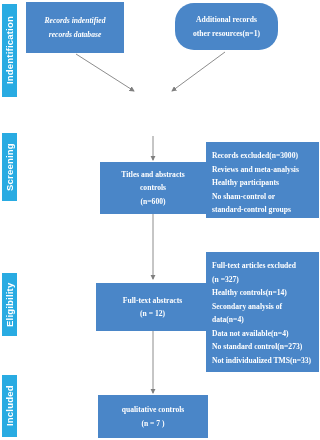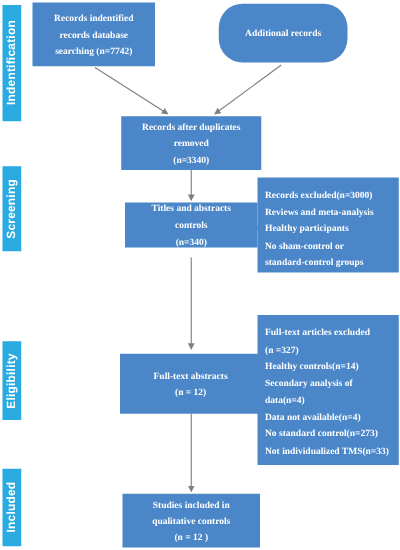--- a/index.html
+++ b/index.html
@@ -107,40 +107,35 @@
       <line x1="217" y1="182" x2="204" y2="182" stroke="#7f7f7f" stroke-width="0.9" marker-end="url(#arw)"></line>
 
       <line x1="153" y1="206" x2="153" y2="279" stroke="#7f7f7f" stroke-width="0.9" marker-end="url(#arw)"></line>
 
       <line x1="217" y1="307" x2="204" y2="307" stroke="#7f7f7f" stroke-width="0.9" marker-end="url(#arw)"></line>
 
       <line x1="153" y1="331" x2="153" y2="393" stroke="#7f7f7f" stroke-width="0.9" marker-end="url(#arw)"></line>
     </svg>
   </div>
 
-  <div class="box centered" style="left:26px; top:2px; width:98px; height:51px;">
+  <div class="box centered" style="left:26px; top:2px; width:98px; height:51px;font-style:italic;">
     <span class="line">Records indentified</span>
     <span class="line">records database</span>
-    <span class="line">searching (n=7742)</span>
   </div>
 
   <div class="box centered" style="left:175px; top:3px; width:103px; height:47px;border-radius:19px;">
     <span class="line">Additional records</span>
+    <span class="line">other resources(n=1)</span>
   </div>
 
-  <div class="box centered" style="left:97px; top:93px; width:112px; height:43px;">
-    <span class="line">Records after duplicates</span>
-    <span class="line">removed</span>
-    <span class="line">(n=3340)</span>
-  </div>
 
-  <div class="box centered" style="left:100px; top:162px; width:106px; height:36px;">
+  <div class="box centered" style="left:100px; top:162px; width:106px; height:52px;">
     <span class="line">Titles and abstracts</span>
     <span class="line">controls</span>
-    <span class="line">(n=340)</span>
+    <span class="line">(n=600)</span>
   </div>
 
   <div class="box listed" style="left:206px; top:142px; width:118px; height:76px;">
     <span class="line">Records excluded(n=3000)</span>
     <span class="line">Reviews and meta-analysis</span>
     <span class="line">Healthy participants</span>
     <span class="line">No sham-control or</span>
     <span class="line">standard-control groups</span>
   </div>
 
@@ -154,18 +149,17 @@
     <span class="line">(n =327)</span>
     <span class="line">Healthy controls(n=14)</span>
     <span class="line">Secondary analysis of</span>
     <span class="line">data(n=4)</span>
     <span class="line">Data not available(n=4)</span>
     <span class="line">No standard control(n=273)</span>
     <span class="line">Not individualized TMS(n=33)</span>
   </div>
 
   <div class="box centered" style="left:98px; top:395px; width:110px; height:43px;">
-    <span class="line">Studies included in</span>
     <span class="line">qualitative controls</span>
-    <span class="line">(n = 12 )</span>
+    <span class="line">(n = 7 )</span>
   </div>
 
 </div>
 
 </body></html>

